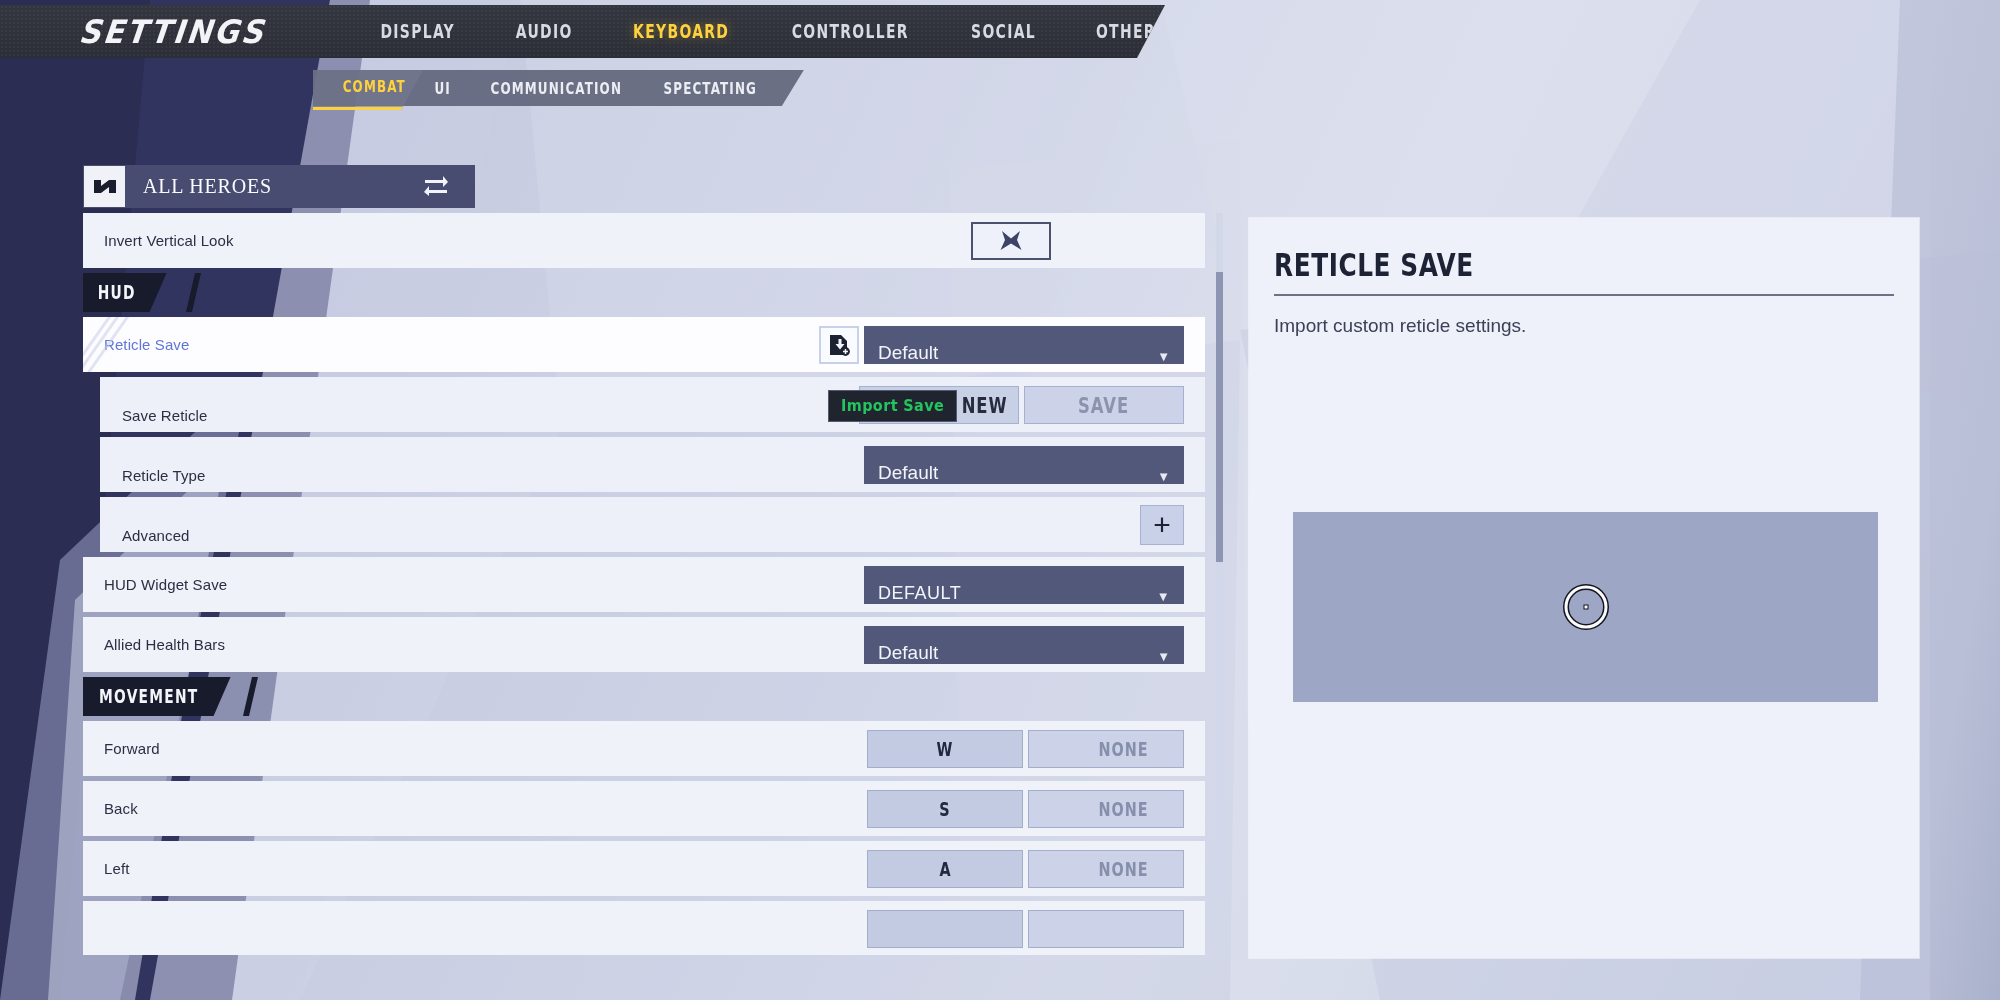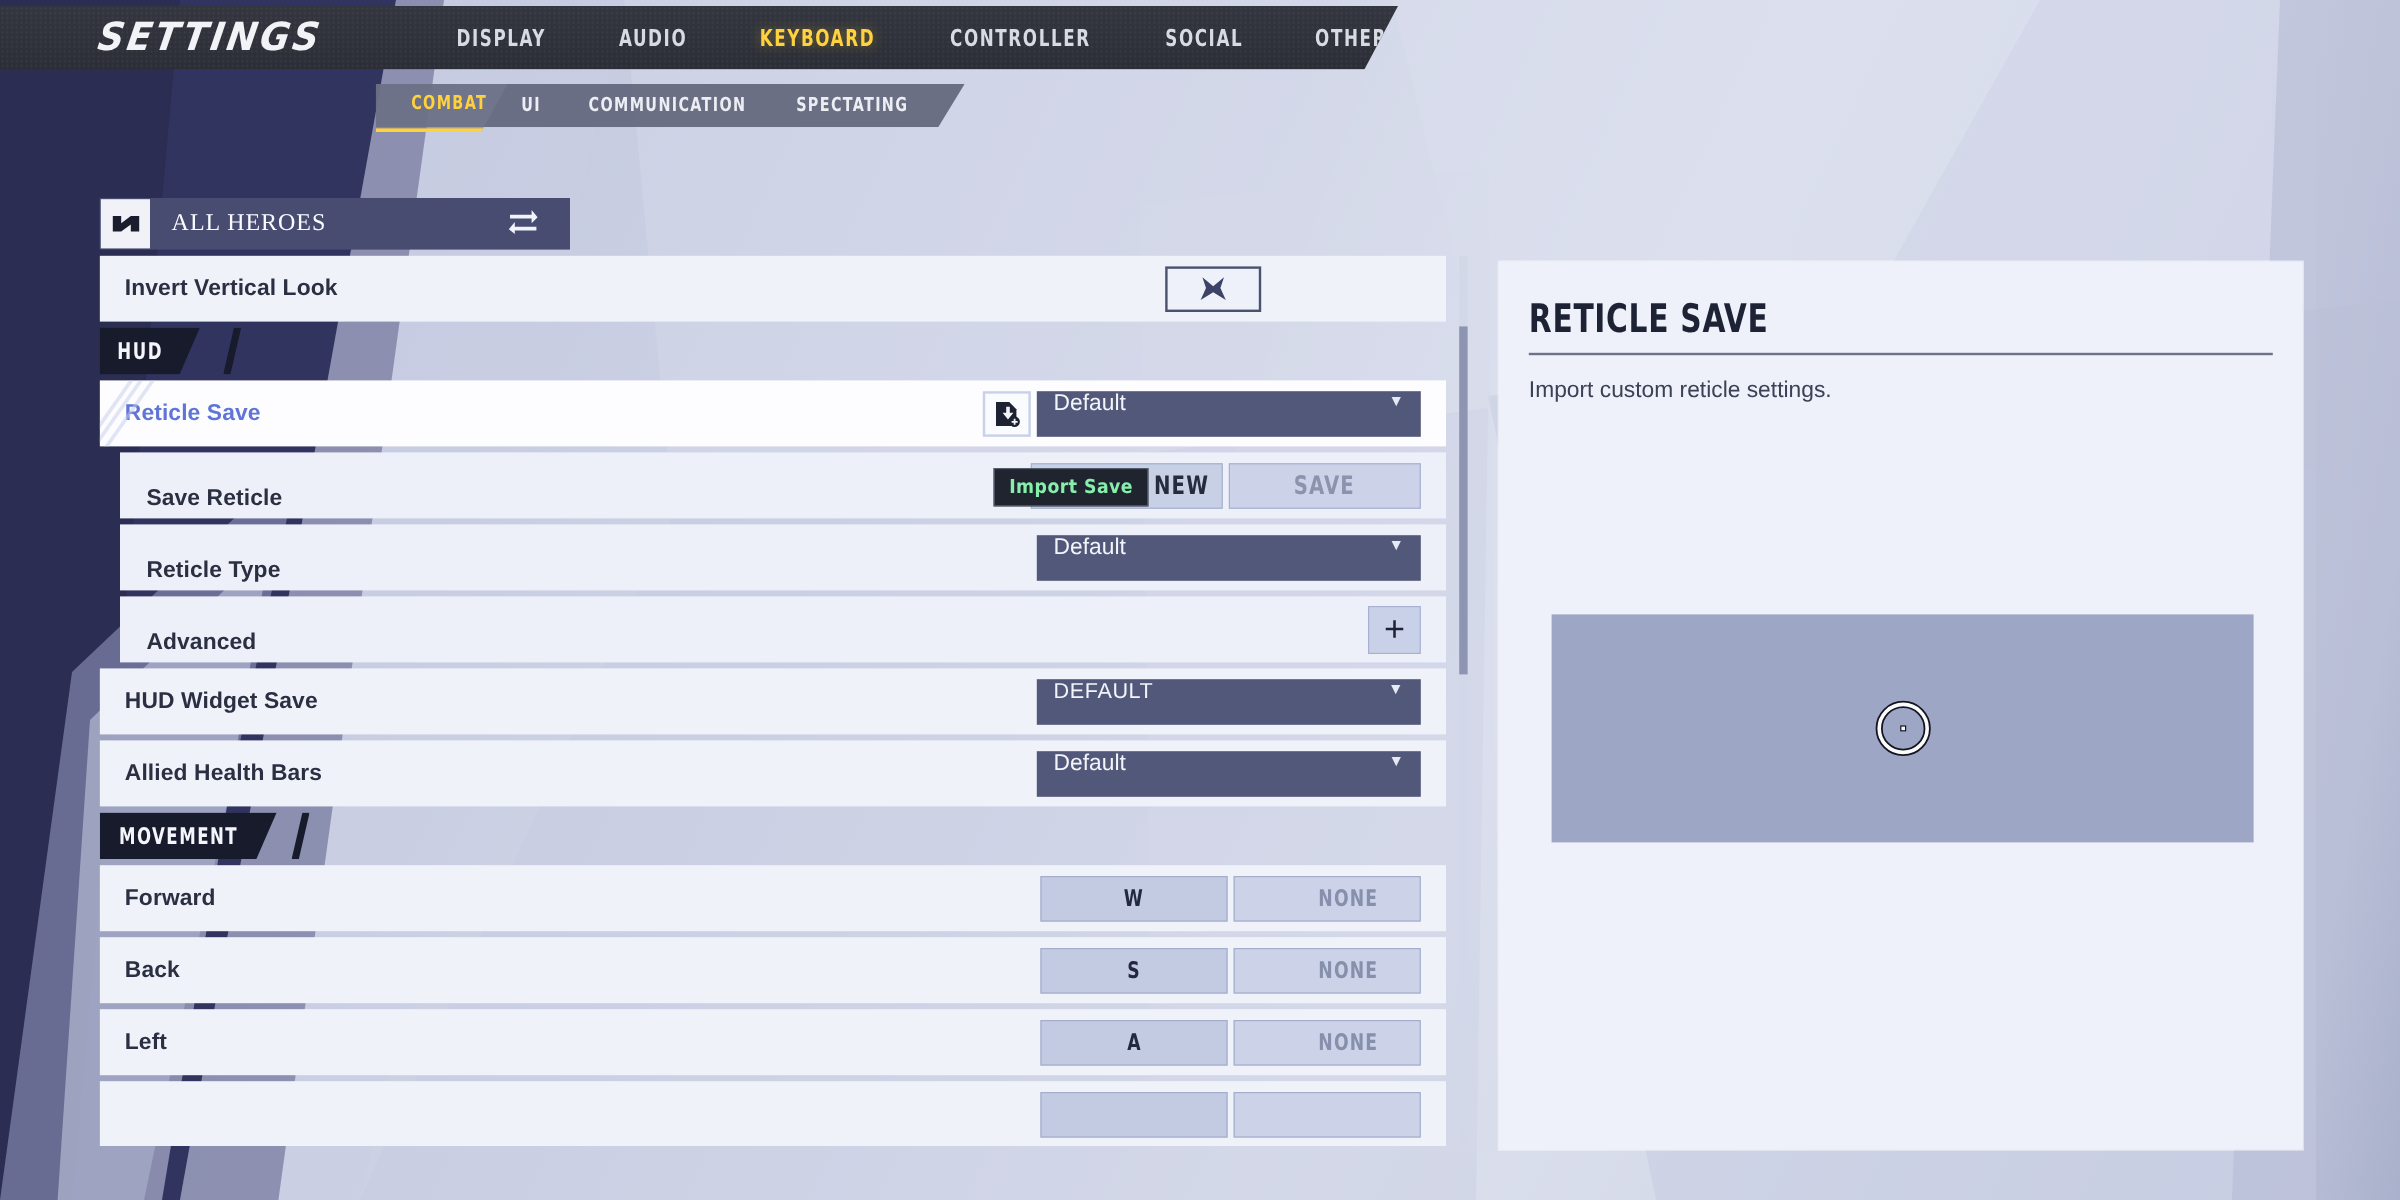--- a/index.html
+++ b/index.html
@@ -90,21 +90,21 @@
 
   
   .list-wrap {
     position: absolute; left: 83px; top: 213px; width: 1122px; height: 742px;
     overflow: hidden;
   }
   .row {
     position: relative; height: 55px; display: flex; align-items: center;
     background: #f0f2fa; margin-bottom: 5px;
   }
-  .row-label { font-size: 19px; color: #2b2f42; margin-left: 21px; letter-spacing: .1px; font-weight: bold; }
+  .row-label { font-size: 15px; color: #2b2f42; margin-left: 21px; letter-spacing: .1px; }
   .row.indent { margin-left: 17px; width: 1105px; background:#eef0f9; }
   .row.indent .row-label { margin-left: 22px; margin-top: 22px; }
   .row.selected { background: #fdfdff; }
   .row.selected .row-label { color:#5f76d8; }
   .row-sel-deco { position:absolute; left:0; top:0; width:50px; height:100%; overflow:hidden; opacity:.5;}
   .row-sel-deco i{ position:absolute; display:block; width:3px; height:90px; background:#c3cbe8;
      transform: rotate(35deg); top:-18px;}
 
   
   .sec-head { position: relative; height: 39px; margin-bottom: 5px; background: transparent; }
@@ -119,21 +119,21 @@
     font-family: "DejaVu Sans Condensed", "Liberation Sans", sans-serif;
   }
   .sec-head .slash{
     position:absolute; top:0; height:39px; width:15px; background:#171b2c;
     clip-path: polygon(9px 0, 100% 0, 6px 100%, 0 100%);
   }
 
   
   .ctl-right { margin-left: auto; display: flex; align-items: center; margin-right: 21px; gap: 5px; }
   .dropdown {
-    width: 320px; height: 38px; background: #525879; display: flex; align-items: flex-start;
+    width: 320px; height: 38px; background: #525879; display: flex; align-items: flex-end;
     color: #f3f4fa; font-size: 19px; padding: 0 14px; cursor: pointer;
   }
   .dropdown .dd-caret { margin-left: auto; font-size: 13px; color:#e7e9f3; }
   .dropdown.caps { font-size: 18px; letter-spacing:.5px; }
   .icon-btn {
     width: 40px; height: 38px; background: #fafbff; border: 2px solid #c9d0ea;
     display:flex; align-items:center; justify-content:center; cursor:pointer;
   }
   .btn-flat {
     height: 38px; background: #ccd3e8; border: 1px solid #a6b0cf;
@@ -170,21 +170,21 @@
   }
   .scroll-thumb {
     position:absolute; left:1216px; top:272px; width:7px; height:290px;
     background:#8d95b3; cursor:pointer;
   }
 
   
   .tooltip {
     position: absolute; left: 828px; top: 390px;
     background:#20242f; border:1px solid #555b6e;
-    padding: 5px 12px 6px; color:#86efac; font-size:16px; letter-spacing:.4px;
+    padding: 5px 12px 6px; color:#22c55e; font-size:16px; letter-spacing:.4px;
     font-weight:700; z-index: 40;
     font-family:"DejaVu Sans Condensed","Liberation Sans",sans-serif;
   }
 
   
   .detail {
     position:absolute; left:1249px; top:218px; width:670px; height:740px;
     background:#eef1fa;
     box-shadow: 0 0 0 1px rgba(255,255,255,.5);
   }

